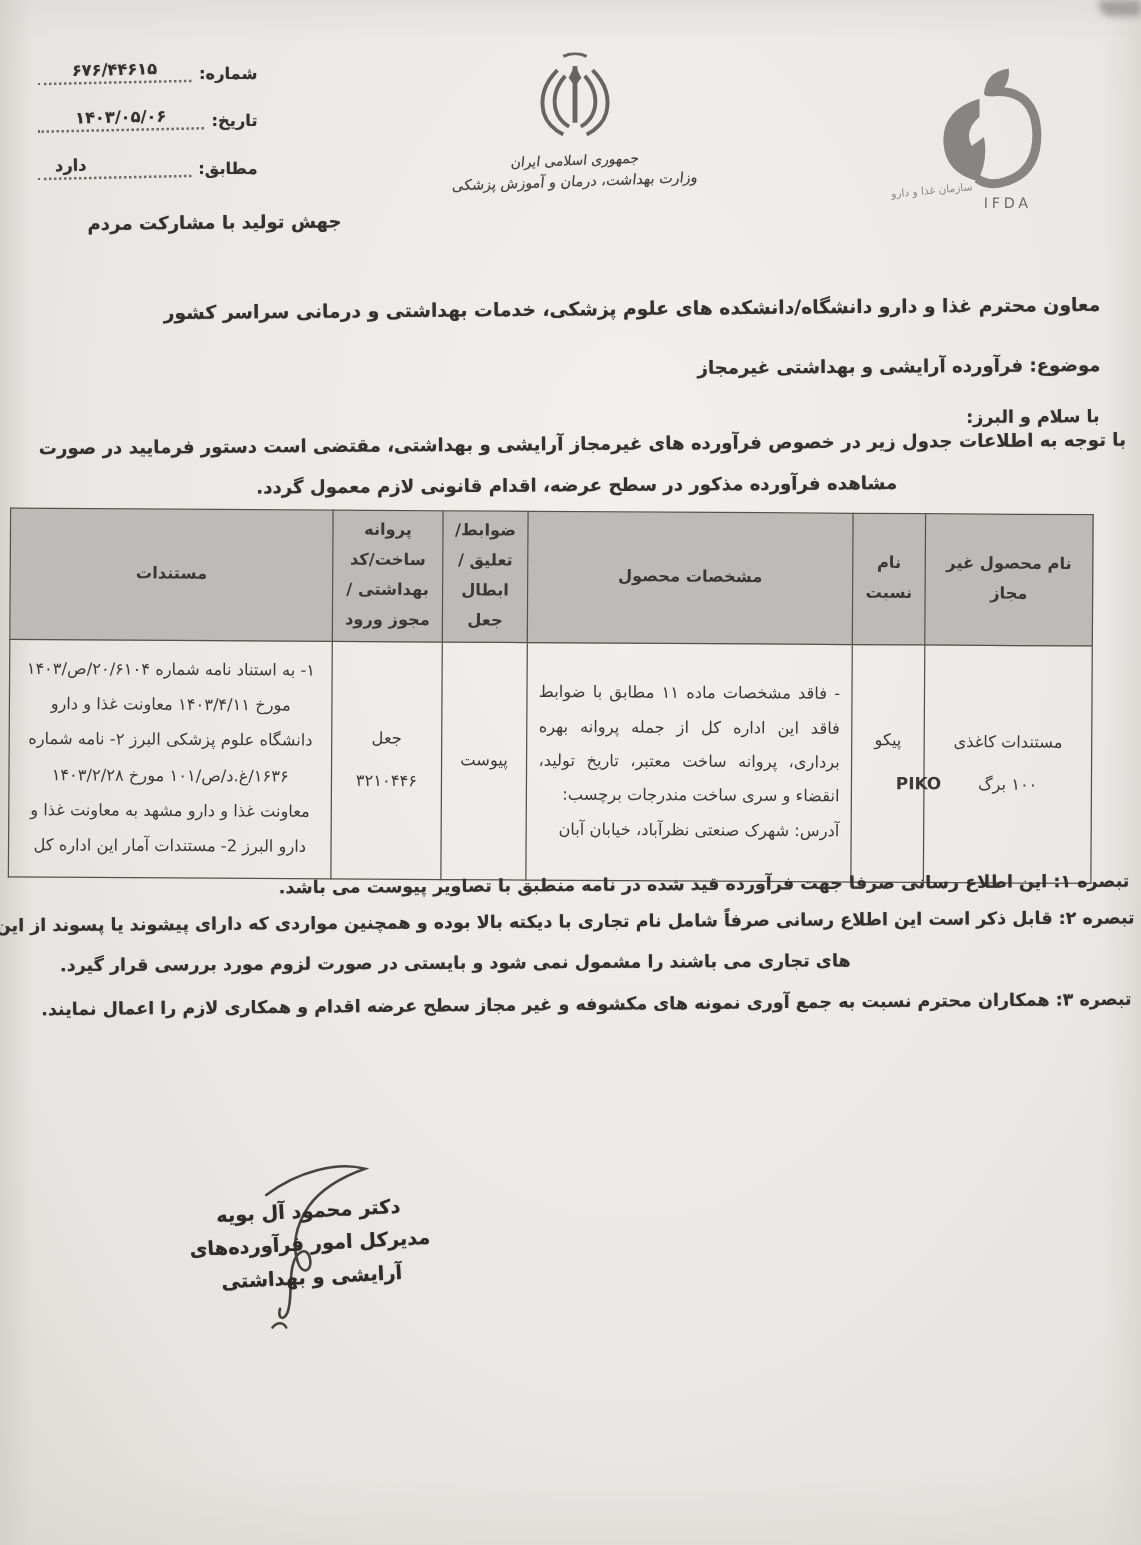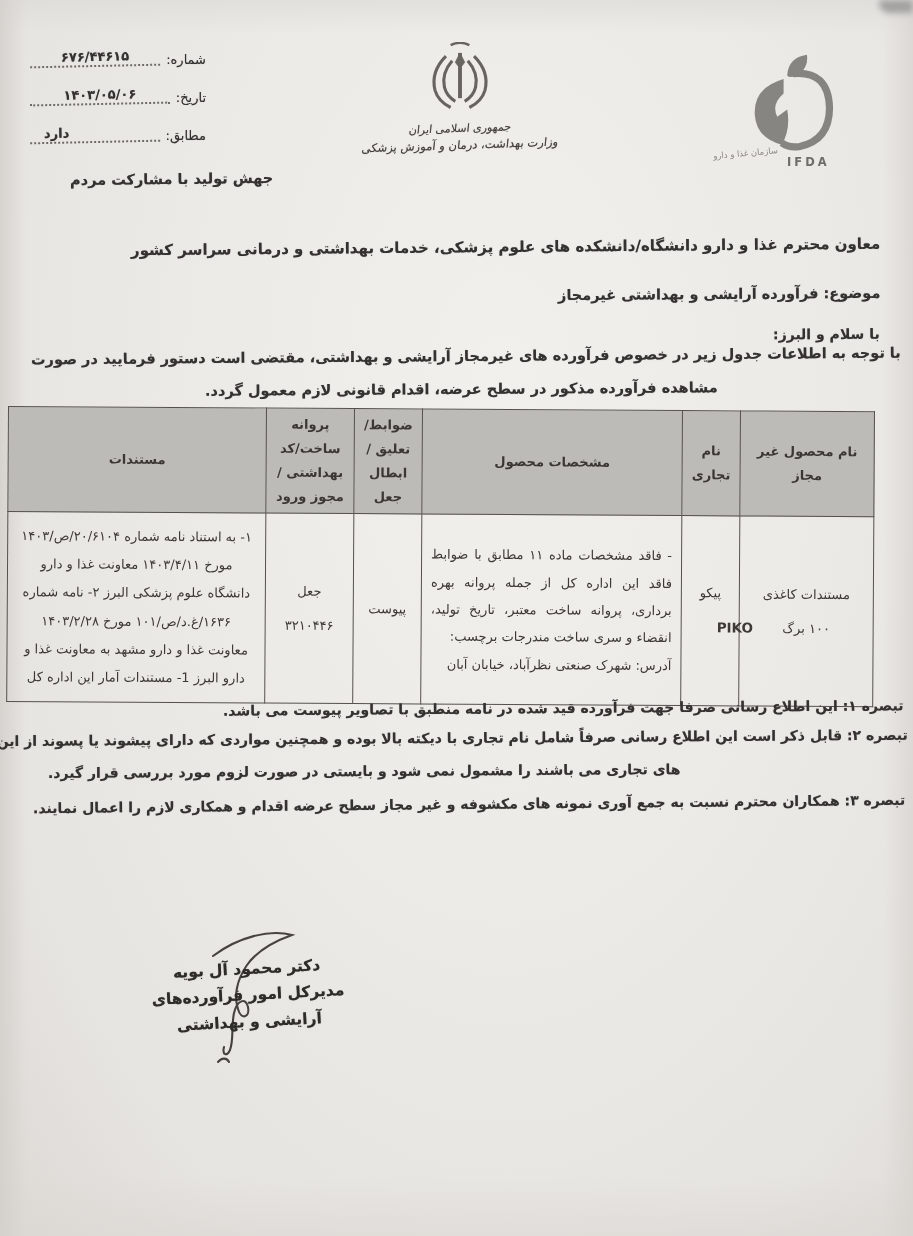--- a/index.html
+++ b/index.html
@@ -23,39 +23,39 @@
   .corner-shade-tr {
     position:absolute; top:0; right:0; width:34px; height:13px;
     background:#a2a19f; filter:blur(3px); border-bottom-left-radius:10px;
   }
   .ink { color:#343230; text-shadow:0 0 .7px rgba(60,56,52,.5); }
   .abs { position:absolute; }
 
   
   .hdr-fields { left:30px; top:44px; width:176px; }
   .hdr-row { display:flex; direction:rtl; align-items:flex-end; margin-bottom:15px; height:23px; }
-  .hdr-label { font-size:13px; font-weight:400; margin-left:6px; white-space:nowrap; }
+  .hdr-label { font-size:13px; font-weight:700; margin-left:6px; white-space:nowrap; }
   .hdr-value {
     flex:1; text-align:center; font-size:13px; font-weight:700;
     border-bottom:2px dotted #6e6b67; padding-bottom:1px; white-space:nowrap;
     transform:rotate(-1.2deg);
   }
   .hdr-value.attach { text-align:left; padding-left:14px; }
 
   .slogan { left:70px; top:171px; font-size:14.5px; font-weight:700; white-space:nowrap; transform:rotate(-0.6deg); }
 
   
   .emblem-wrap { left:340px; top:42px; width:240px; text-align:center; direction:rtl; }
   .emblem-svg { display:block; margin:0 auto; }
   .gov-line1 { font-size:11px; font-weight:400; color:#44413e; transform:skewX(-8deg) rotate(-2deg); margin-top:2px; }
   .gov-line2 { font-size:11.5px; font-weight:400; color:#44413e; transform:skewX(-8deg) rotate(-2deg); margin-top:3px; white-space:nowrap; }
 
   
   .ifda-wrap { left:auto; right:48px; top:52px; width:130px; height:125px; direction:ltr; }
-  .ifda-en { position:absolute; left:52px; top:103px; font-size:11.5px; letter-spacing:3px; color:#6f6d6a; font-weight:700; }
+  .ifda-en { position:absolute; left:52px; top:103px; font-size:11.5px; letter-spacing:3px; color:#6f6d6a; font-weight:400; }
   .ifda-fa { position:absolute; left:-22px; top:96px; font-size:8.5px; color:#8a8785; transform:rotate(-5deg); white-space:nowrap; }
 
   
   .line { white-space:nowrap; font-weight:700; }
   .addressee { right:33px; top:238px; font-size:15px; transform:rotate(-0.5deg); }
   .subject   { right:33px; top:286px; font-size:14.5px; transform:rotate(-0.4deg); }
   .salute    { right:33px; top:326px; font-size:14px; transform:rotate(-0.4deg); }
   .body1     { right:12px; top:348px; font-size:14.5px; transform:rotate(-0.45deg); }
   .body2     { right:195px; top:381px; font-size:14.5px; transform:rotate(-0.4deg); }
 
@@ -156,21 +156,21 @@
         <col style="width:134px">
           <col style="width:58px">
           <col style="width:260px">
         <col style="width:68px">
           <col style="width:88px">
           <col style="width:258px">
       </colgroup>
       <thead>
         <tr>
           <th class="cell-center">نام محصول غیر مجاز</th>
-          <th class="cell-center">نام تجاری</th>
+          <th class="cell-center">نام نسبت</th>
           <th class="cell-center">مشخصات محصول</th>
           <th class="cell-center">ضوابط/تعلیق /ابطال جعل</th>
           <th class="cell-center">پروانه ساخت/کد بهداشتی / مجوز ورود</th>
           <th class="cell-center">مستندات</th>
         </tr>
       </thead>
       <tbody>
         <tr>
           <td class="cell-center two-line">
             <div>مستندات کاغذی</div>
@@ -187,21 +187,21 @@
           <td class="cell-center">
             <div>پیوست</div>
           </td>
           <td class="cell-center two-line">
             <div>جعل</div>
             <div>۳۲۱۰۴۴۶</div>
           </td>
           <td class="docs-cell">
             <span>۱- به استناد نامه شماره ۲۰/۶۱۰۴/ص/۱۴۰۳ مورخ ۱۴۰۳/۴/۱۱ معاونت غذا و دارو دانشگاه علوم پزشکی البرز</span>
             <span>۲- نامه شماره ۱۶۳۶/غ.د/ص/۱۰۱ مورخ ۱۴۰۳/۲/۲۸ معاونت غذا و دارو مشهد به معاونت غذا و دارو البرز</span>
-            <span>1- مستندات آمار این اداره کل</span>
+            <span>2- مستندات آمار این اداره کل</span>
           </td>
         </tr>
       </tbody>
     </table>
   </div>
 
   <div class="abs note note1 ink">تبصره ۱: این اطلاع رسانی صرفا جهت فرآورده قید شده در نامه منطبق با تصاویر پیوست می باشد.</div>
   <div class="abs note note2l1 ink">تبصره ۲: قابل ذکر است این اطلاع رسانی صرفاً شامل نام تجاری با دیکته بالا بوده و همچنین مواردی که دارای پیشوند یا پسوند از این نام</div>
   <div class="abs note note2l2 ink">های تجاری می باشند را مشمول نمی شود و بایستی در صورت لزوم مورد بررسی قرار گیرد.</div>
   <div class="abs note note3 ink">تبصره ۳: همکاران محترم نسبت به جمع آوری نمونه های مکشوفه و غیر مجاز سطح عرضه اقدام و همکاری لازم را اعمال نمایند.</div>

